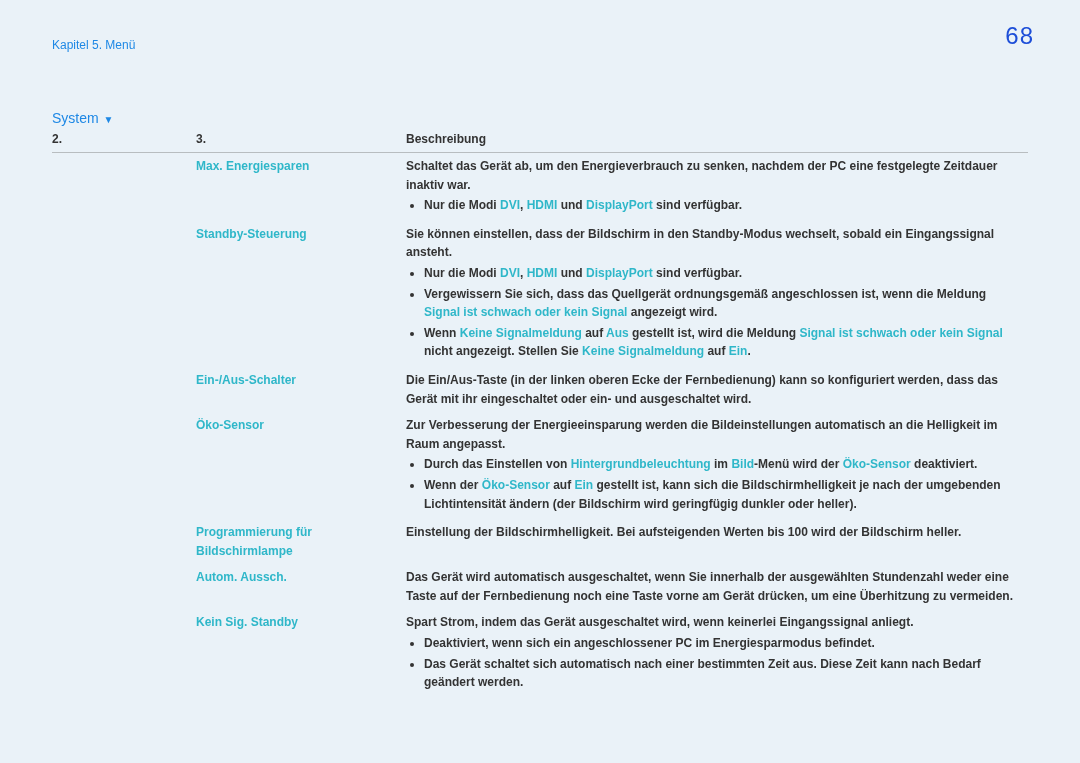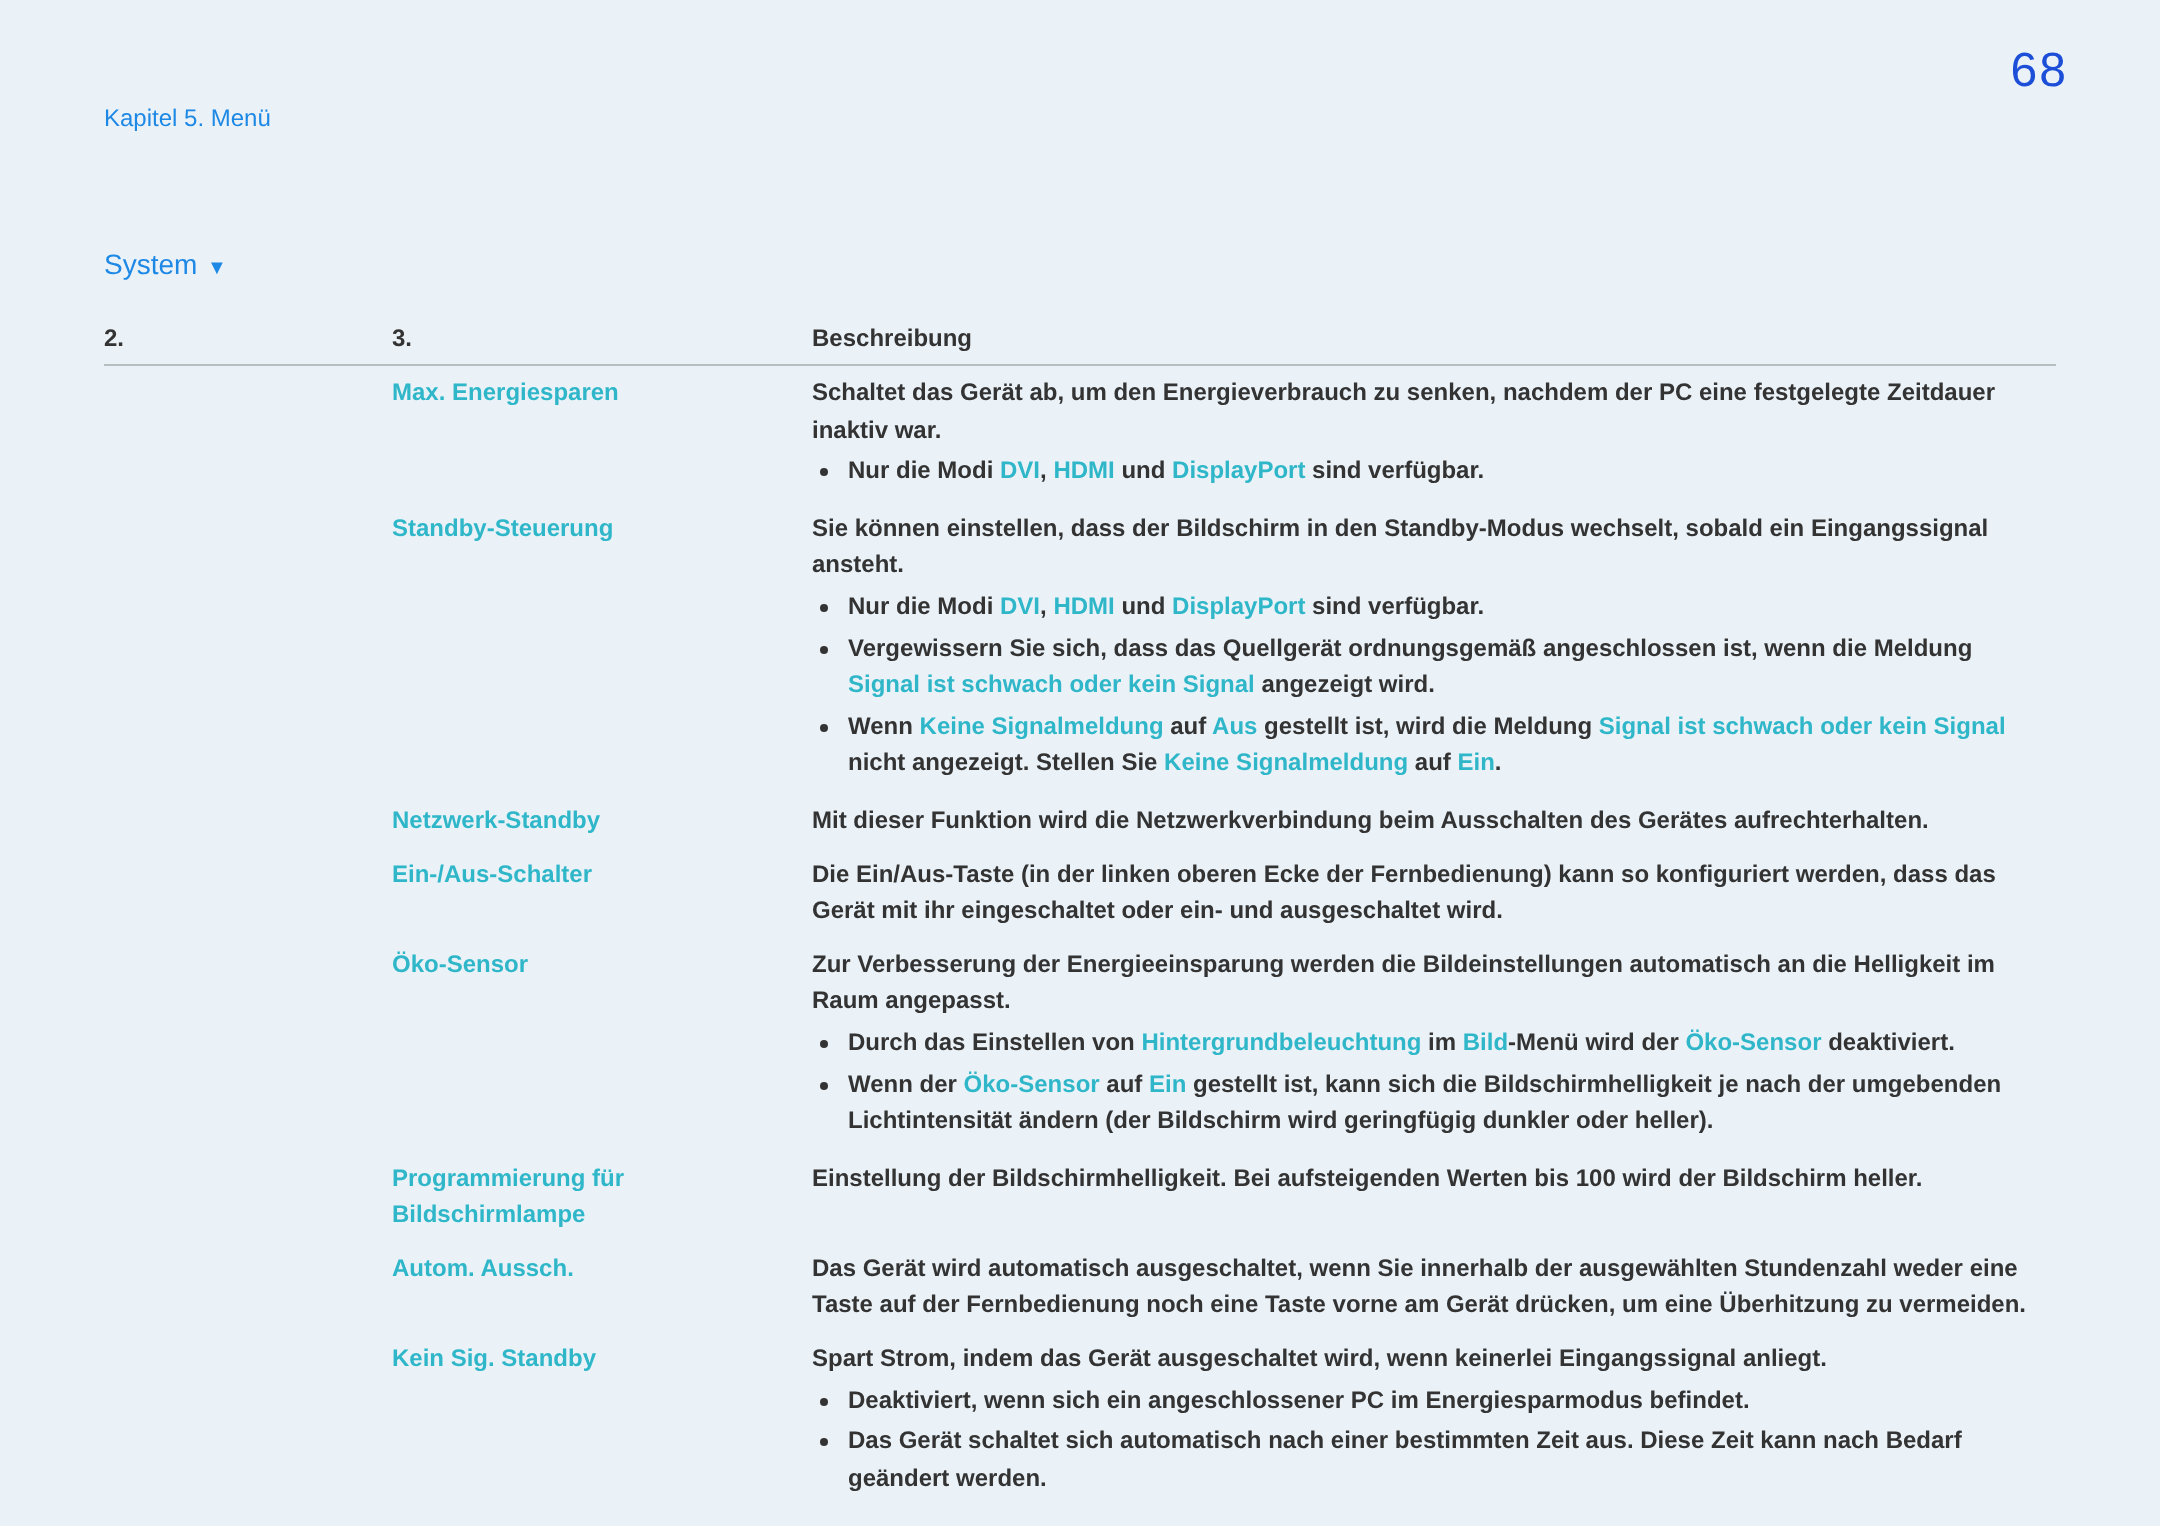--- a/index.html
+++ b/index.html
@@ -16,34 +16,33 @@
       position:relative;
       padding:38px 52px 0 52px;
       box-sizing:border-box;
       width:100%;
       height:100%;
     }
     .breadcrumb{
       color:#1e88e5;
       font-size:12px;
       margin-bottom:58px;
-      margin-top:14px;
     }
     .page-num{
       position:absolute;
       top:22px;
       right:46px;
       font-size:24px;
       color:#1d4ed8;
       letter-spacing:1px;
     }
     .section-title{
       color:#1e88e5;
       font-size:14px;
-      margin-bottom:18px;
+      margin-bottom:2px;
     }
     .section-title .tri{font-size:10px;margin-left:2px}
     table.tbl{
       width:100%;
       border-collapse:collapse;
       font-size:12px;
       table-layout:fixed;
     }
     table.tbl thead th{
       text-align:left;
@@ -123,25 +122,20 @@
             <li>
               <span>Vergewissern Sie sich, dass das Quellgerät ordnungsgemäß angeschlossen ist, wenn die Meldung </span><span class="hl">Signal ist schwach oder kein Signal</span><span> angezeigt wird.</span>
             </li>
             <li>
               <span>Wenn </span><span class="hl">Keine Signalmeldung</span><span> auf </span><span class="hl">Aus</span><span> gestellt ist, wird die Meldung </span><span class="hl">Signal ist schwach oder kein Signal</span><span> nicht angezeigt. Stellen Sie </span><span class="hl">Keine Signalmeldung</span><span> auf </span><span class="hl">Ein</span><span>.</span>
             </li>
           </ul>
         </td>
       </tr>
 
-      <tr>
-        <td></td>
-        <td class="item">Netzwerk-Standby</td>
-        <td><span>Mit dieser Funktion wird die Netzwerkverbindung beim Ausschalten des Gerätes aufrechterhalten.</span></td>
-      </tr>
 
       <tr>
         <td></td>
         <td class="item">Ein-/Aus-Schalter</td>
         <td><span>Die Ein/Aus-Taste (in der linken oberen Ecke der Fernbedienung) kann so konfiguriert werden, dass das Gerät mit ihr eingeschaltet oder ein- und ausgeschaltet wird.</span></td>
       </tr>
 
 
       <tr>
         <td></td>

